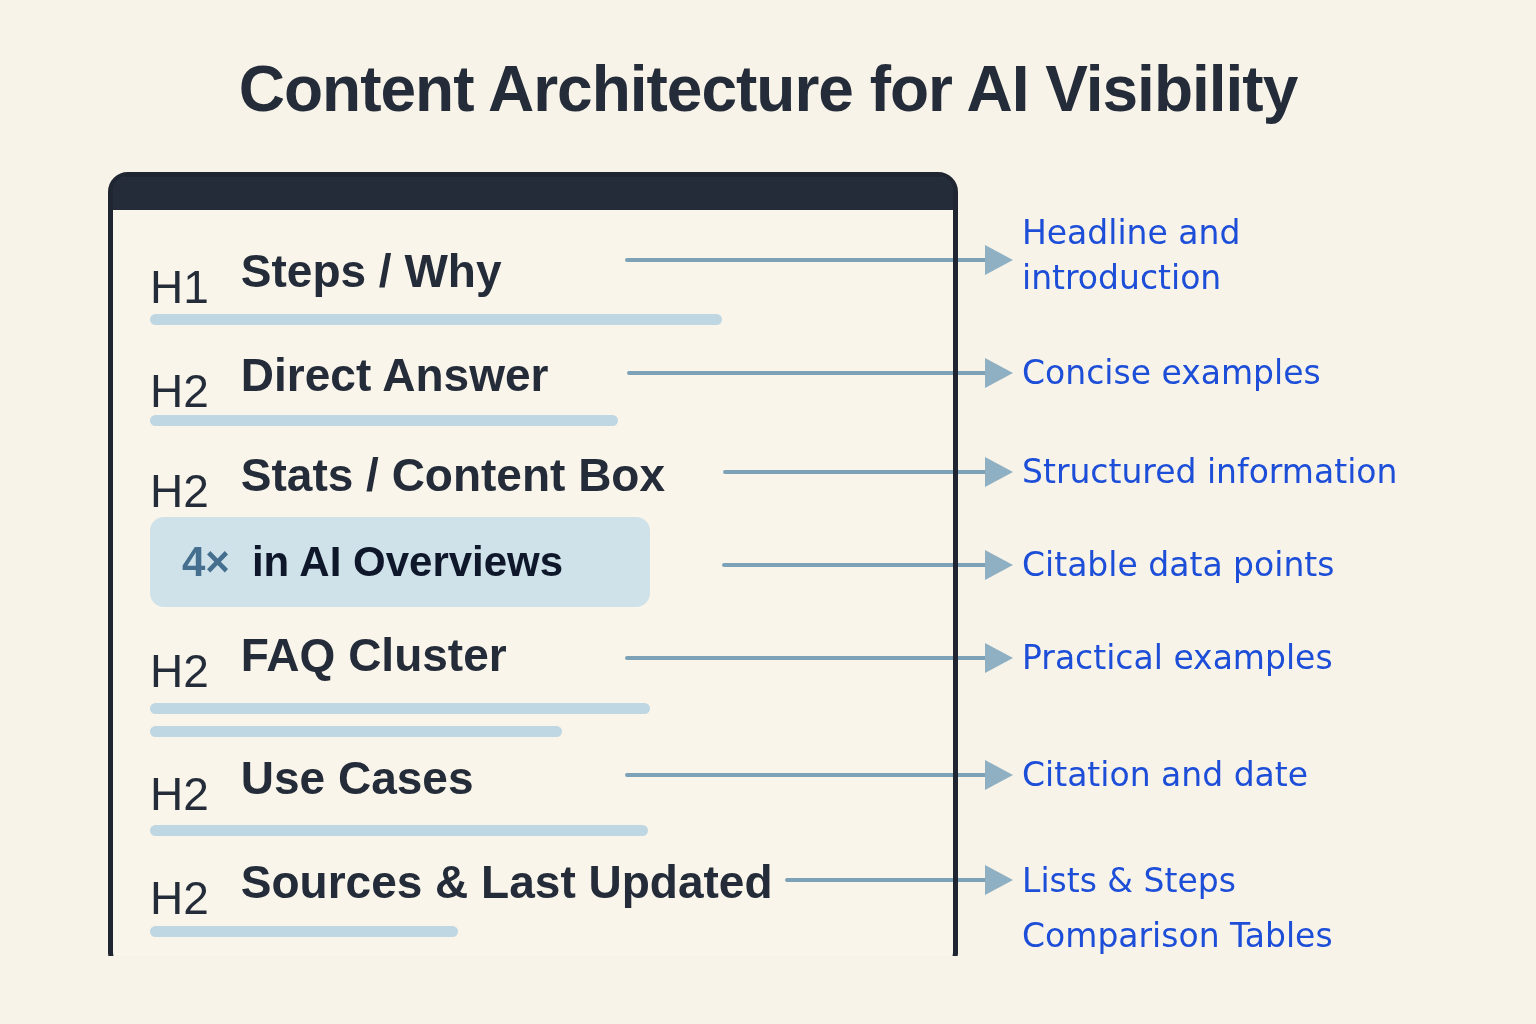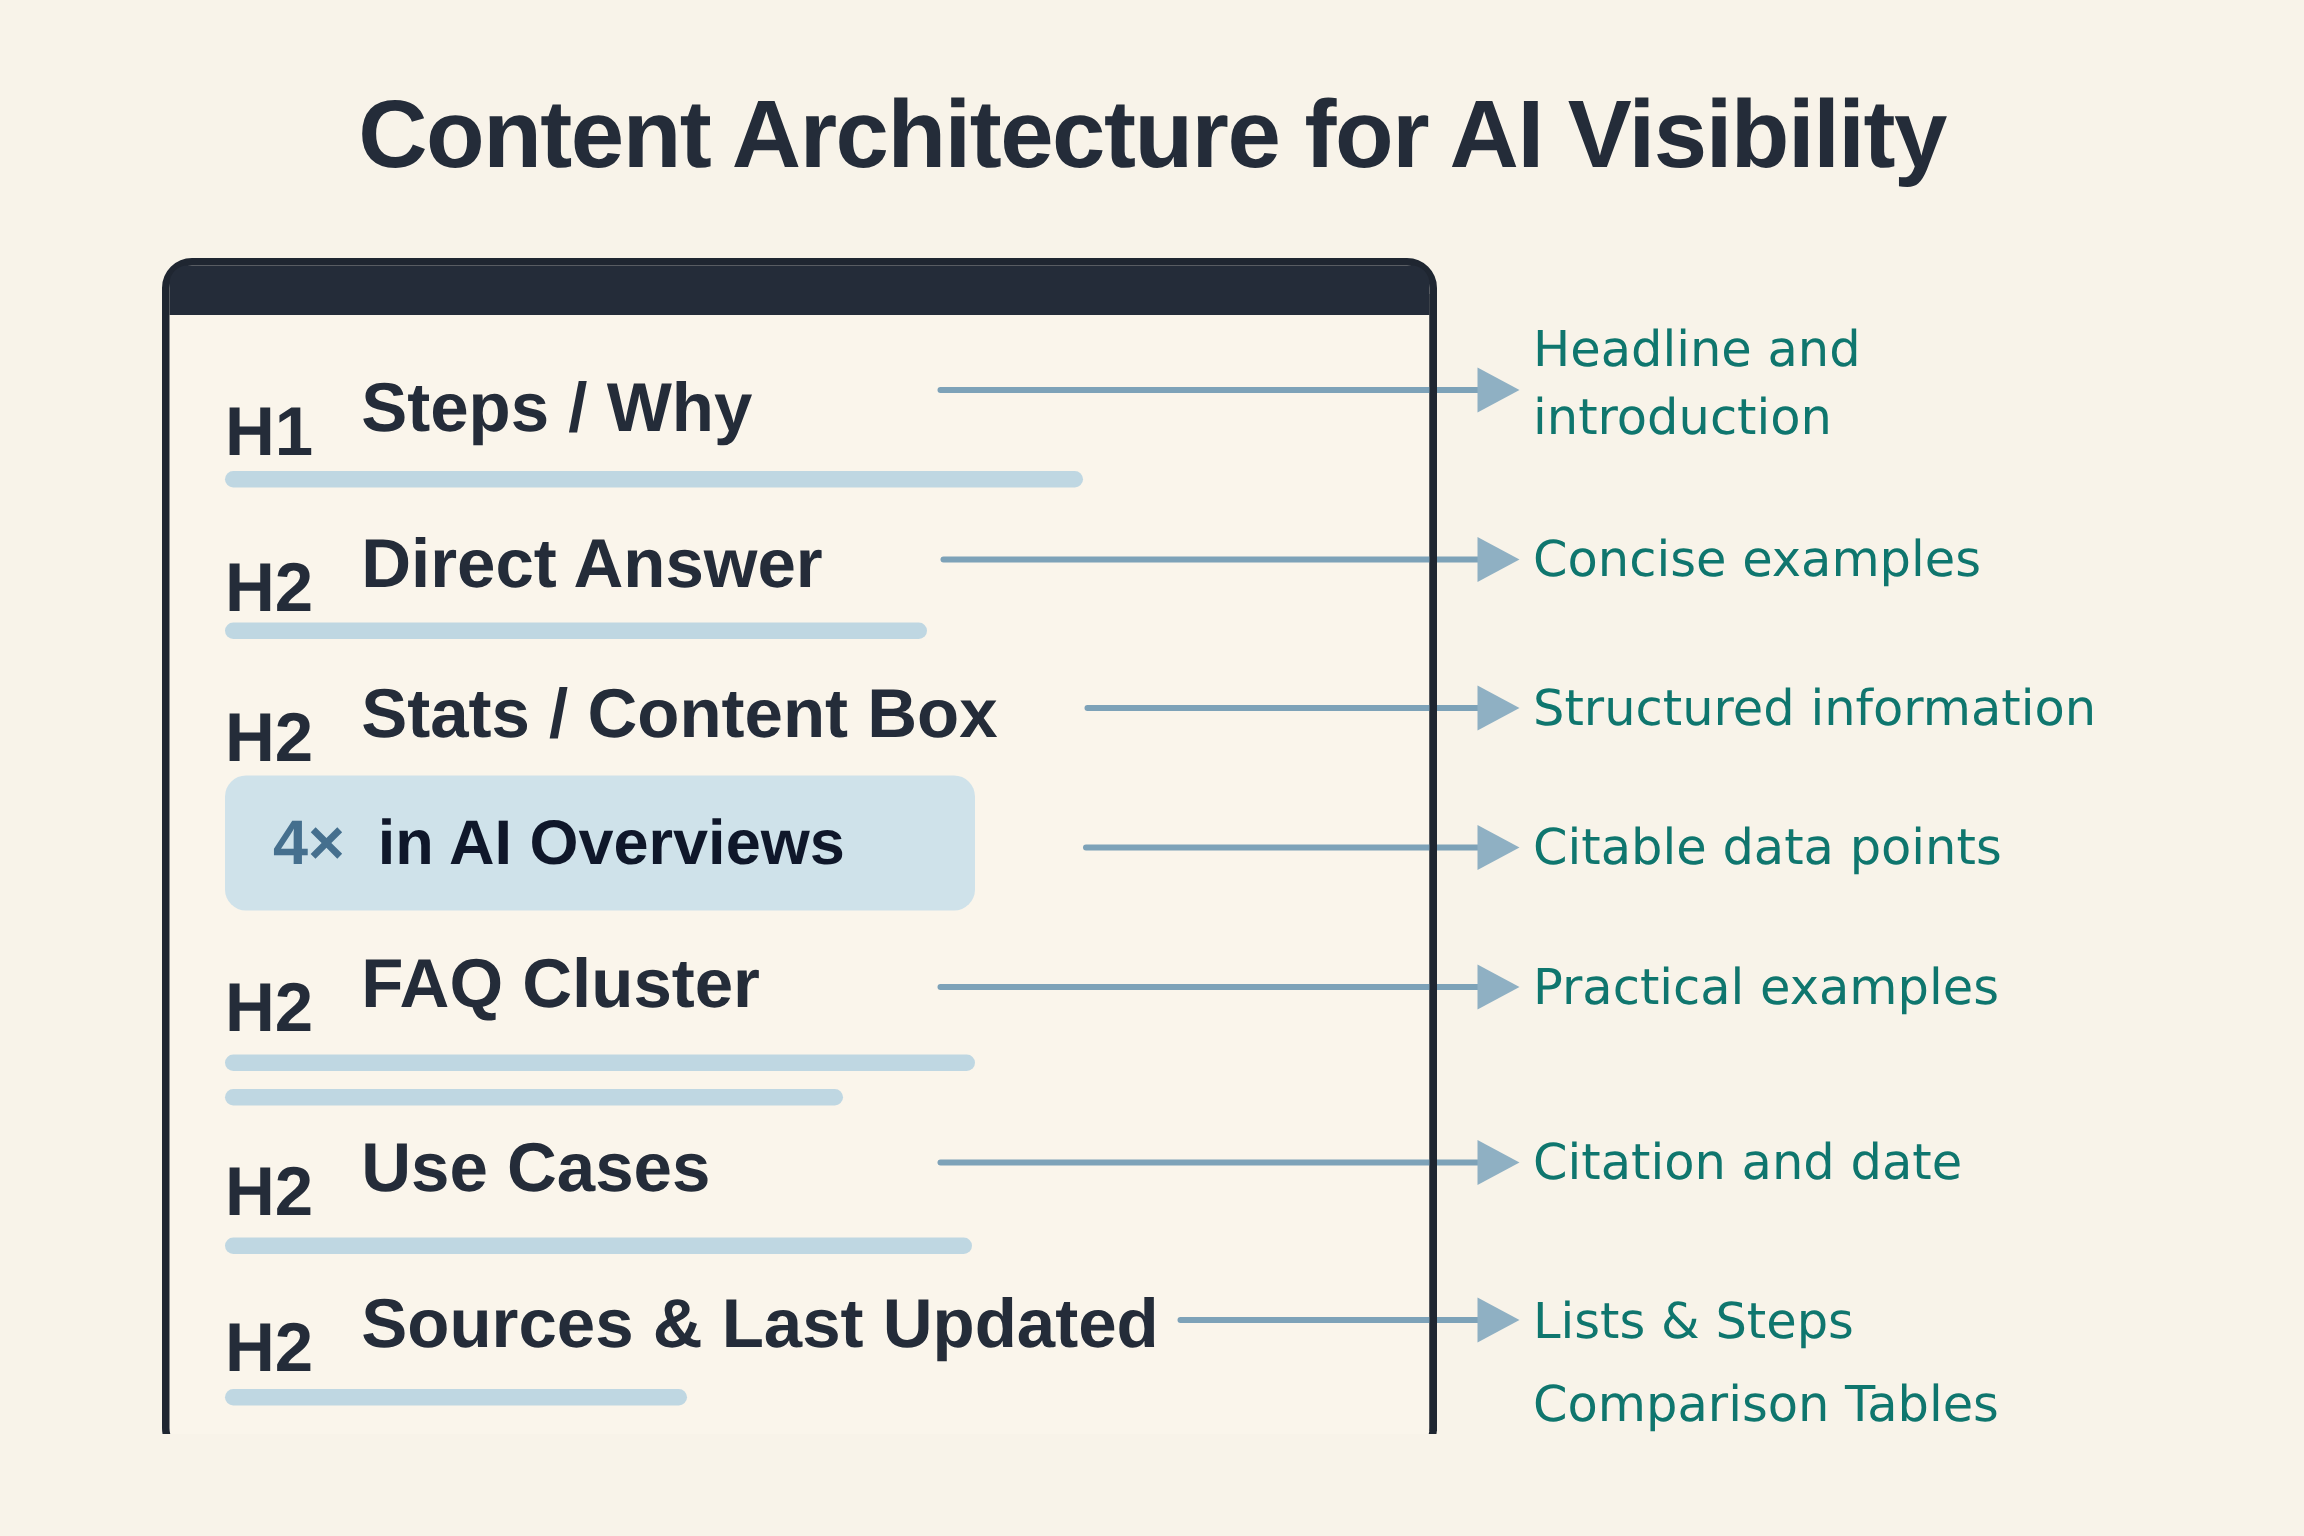--- a/index.html
+++ b/index.html
@@ -19,21 +19,21 @@
     background:#faf5eb;
   }
   .card-titlebar{
     position:absolute;left:0;top:0;right:0;height:33px;
     background:#242c39;border-radius:12px 12px 0 0;
   }
   .heading-row{
     position:absolute;left:37px;height:52px;display:flex;align-items:center;gap:32px;
     color:#242c39;font-weight:700;font-size:46px;white-space:nowrap;
   }
-  .heading-tag{font-weight:700;margin-top:32px;}
+  .heading-tag{font-weight:400;margin-top:32px;}
   .underline{
     position:absolute;left:37px;height:11px;border-radius:6px;background:#bfd7e2;
   }
   .stat-box{
     position:absolute;left:37px;top:340px;width:500px;height:90px;
     background:#cfe2ea;border-radius:14px;display:flex;align-items:center;
     padding-left:32px;box-sizing:border-box;gap:22px;white-space:nowrap;
   }
   .stat-value{font-size:42px;font-weight:700;color:#456f8e;}
   .stat-label{font-size:42px;font-weight:700;color:#0f172a;}
@@ -44,21 +44,21 @@
     position:absolute;top:-15px;width:0;height:0;
     border-top:15px solid transparent;border-bottom:15px solid transparent;
     border-left:28px solid #8fb0c3;
   }
   .card-right-border{
     position:absolute;left:953px;top:196px;width:5px;height:758px;
     background:#1f2631;z-index:3;
   }
   
   .annotation{
-    position:absolute;left:1022px;z-index:1;color:#0f766e;
+    position:absolute;left:1022px;z-index:1;color:#1d4ed8;
     font-family:"DejaVu Sans","Liberation Sans",sans-serif;
     font-size:33px;font-weight:400;white-space:nowrap;
   }
   .annotation span{display:block;}
   .lh45 span{line-height:45px;}
   .lh44 span{line-height:44px;}
   .lh55 span{line-height:55px;}
 </style>
 </head>
 <body>

